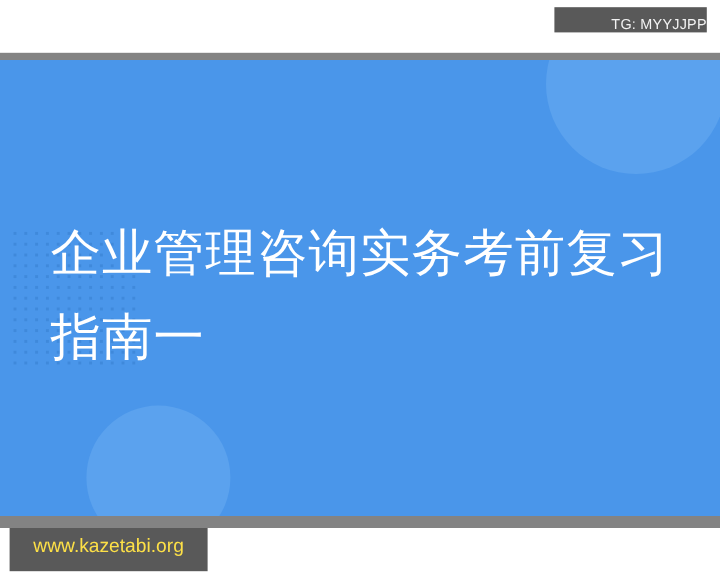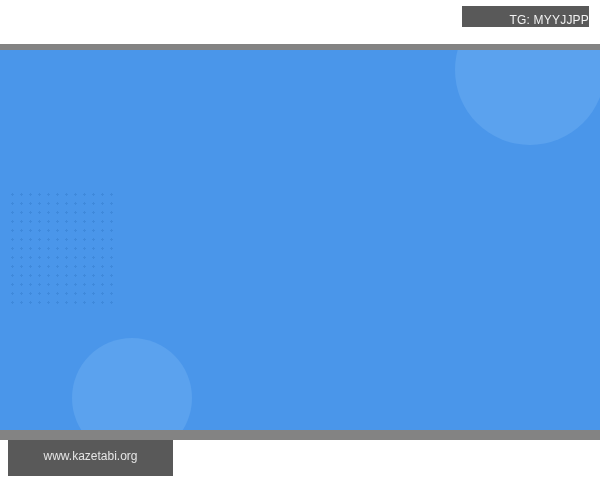--- a/index.html
+++ b/index.html
@@ -119,22 +119,22 @@
   }
 
   
   .url-chip {
     position: absolute;
     left: 8px;
     top: 440px;
     width: 165px;
     height: 36px;
     background: #595959;
-    color: #e5e5e5;
-    font-size: 12px;
+    color: #fde047;
+    font-size: 16px;
     line-height: 32px;
     text-align: center;
     white-space: nowrap;
   }
 </style>
 </head>
 <body>
 
 <div id="page">
 
@@ -143,20 +143,21 @@
   <div class="divider divider-top"></div>
 
   <div class="poster">
 
     <div class="blob blob-tr"></div>
 
     <div class="blob blob-bl"></div>
 
     <div class="dotgrid"></div>
 
+    <div class="headline">企业管理咨询实务考前复习指南一</div>
 
 
   </div>
 
   <div class="divider divider-bottom"></div>
 
   <div class="url-chip">www.kazetabi.org</div>
 
 </div>
 

